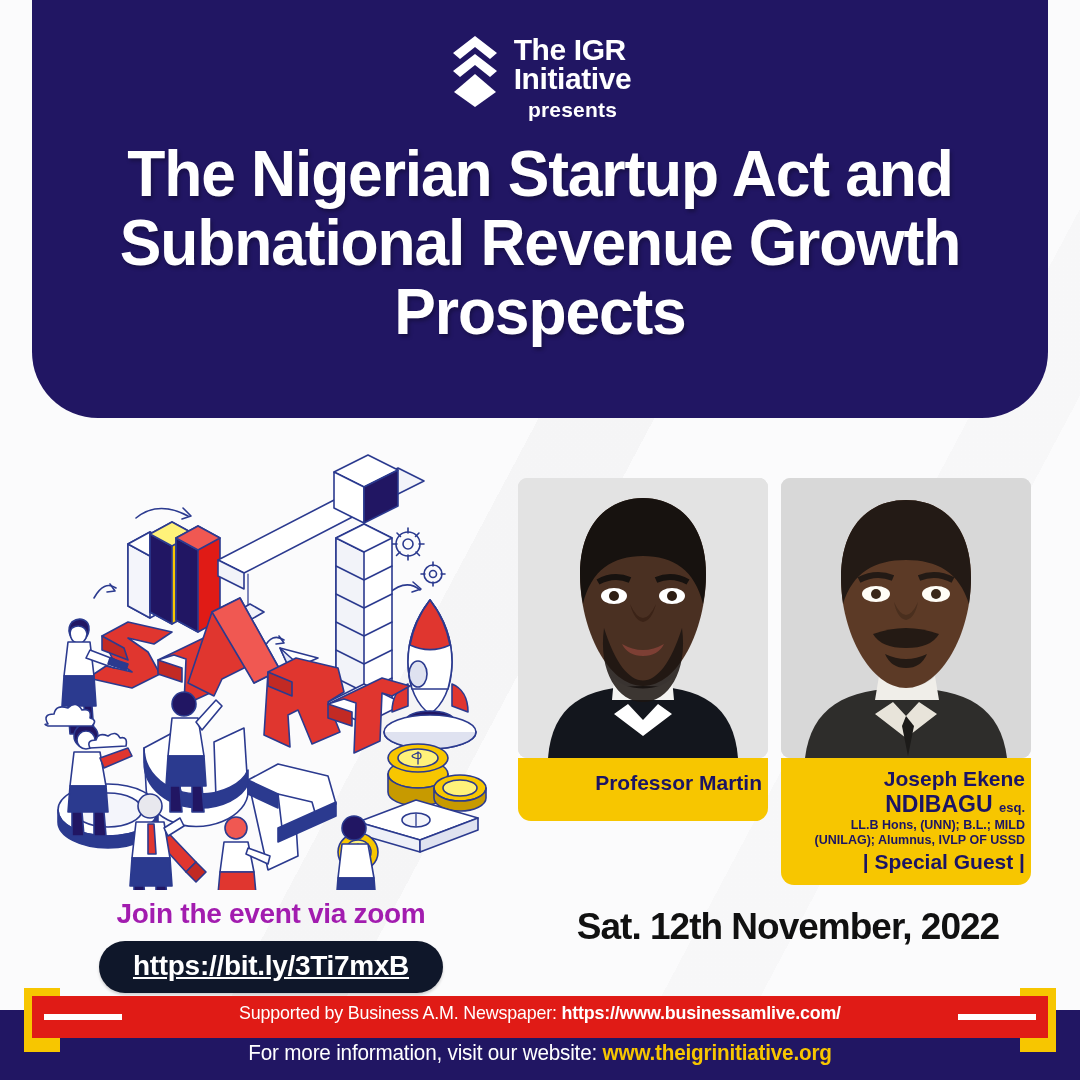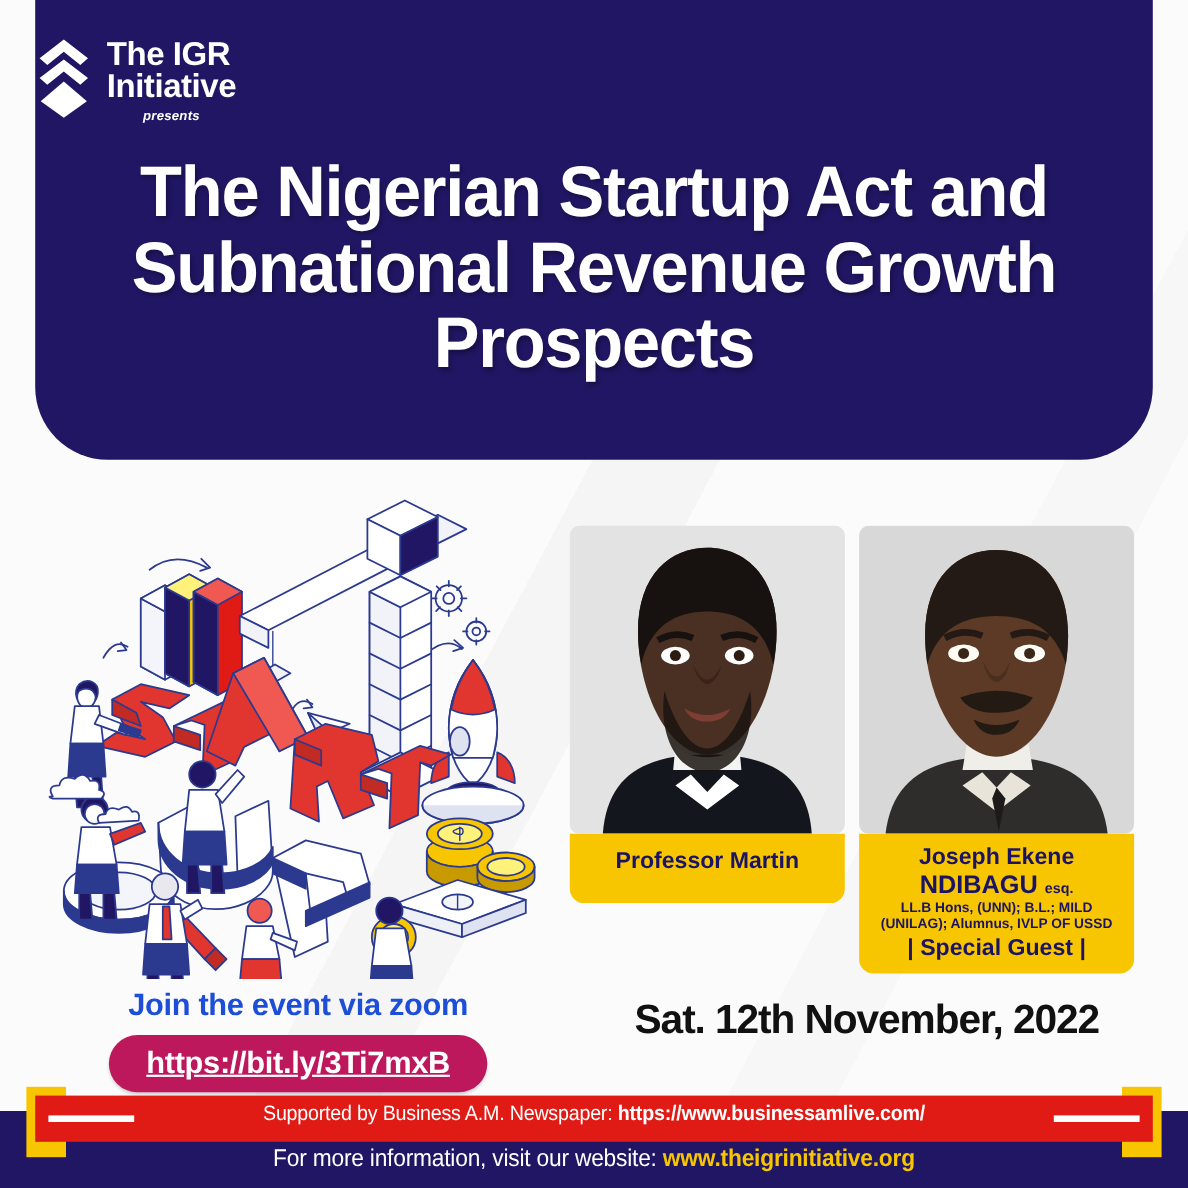--- a/index.html
+++ b/index.html
@@ -23,32 +23,32 @@
 
   
   .header{
     position:absolute; left:32px; top:0; width:1016px; height:418px;
     background:#211663;
     border-radius:0 0 66px 66px;
     z-index:2;
   }
   .brand{
     position:absolute; left:0; right:0; top:34px;
-    display:flex; align-items:flex-start; gap:13px;
+    display:flex; justify-content:center; align-items:flex-start; gap:13px;
   }
   .brand-mark{ position:relative; width:52px; height:74px; flex:0 0 auto; }
   .brand-mark svg{ display:block; }
   .brand-text{ padding-top:1px; }
   .brand-line1, .brand-line2{
     color:#ffffff; font-weight:bold; font-size:30px; line-height:29px;
     letter-spacing:-.4px;
   }
   .brand-presents{
-    color:#ffffff; font-style:italic; font-weight:bold;
-    font-size:12px; text-align:center; margin-top:5px; letter-spacing:.2px;
+    color:#ffffff; font-weight:bold;
+    font-size:21px; text-align:center; margin-top:5px; letter-spacing:.2px;
   }
 
   .title{
     position:absolute; left:42px; right:42px; top:140px;
     text-align:center; color:#ffffff;
     font-weight:bold; font-size:65px; line-height:1.06;
     letter-spacing:-1.2px;
     text-shadow:2px 3px 4px rgba(0,0,0,.28);
     transform:scaleX(.96);
   }
@@ -65,39 +65,39 @@
     display:flex; gap:13px; z-index:3;
   }
   .speaker{ position:relative; width:250px; }
   .photo{
     width:250px; height:280px; border-radius:9px;
     background:#e2e2e2; overflow:hidden; position:relative;
   }
   .photo svg{ display:block; width:100%; height:100%; }
   .name-plate{
     width:250px; background:#f7c600; border-radius:0 0 13px 13px;
-    padding:9px 6px 11px; text-align:center; color:#1b1464;
+    padding:9px 6px 11px; text-align:right; color:#1b1464;
   }
   .np-1{ font-weight:bold; font-size:21px; line-height:1.14; }
   .np-2{ font-weight:bold; font-size:23px; line-height:1.14; }
   .np-esq{ font-size:13px; font-weight:bold; }
   .np-creds{ font-size:12.5px; font-weight:bold; line-height:1.15; margin-top:1px; }
   .np-role{ font-weight:bold; font-size:21px; line-height:1.2; margin-top:2px; }
   .plate-host{ padding:13px 6px 26px; }
 
   
   .join-block{
     position:absolute; left:36px; top:898px; width:470px; z-index:3; text-align:center;
   }
   .join-label{
-    color:#1d4ed8; font-weight:bold; font-size:28px; letter-spacing:-.3px;
+    color:#a21caf; font-weight:bold; font-size:28px; letter-spacing:-.3px;
   }
   .join-pill{
     display:inline-block; margin-top:11px;
-    background:#be185d; color:#ffffff; font-weight:bold; font-size:28px;
+    background:#0f172a; color:#ffffff; font-weight:bold; font-size:28px;
     padding:9px 34px 11px; border-radius:30px; letter-spacing:-.3px;
     box-shadow:0 2px 3px rgba(0,0,0,.18);
   }
   .when{
     position:absolute; right:32px; top:906px; width:520px; z-index:3;
     text-align:center; color:#111111; font-weight:bold;
   }
   .when-date{ font-size:37px; line-height:1.12; letter-spacing:-1px; }
   .when-time{ font-size:37px; line-height:1.14; letter-spacing:-1px; }
 

